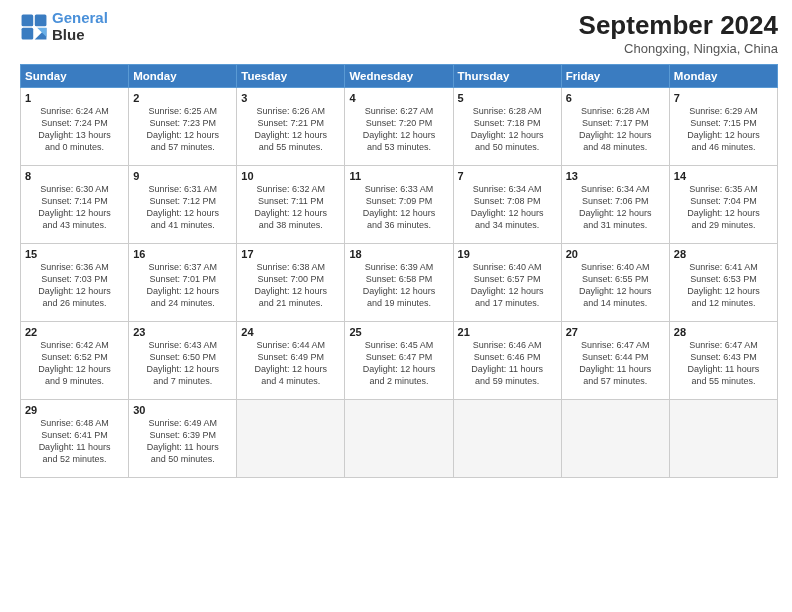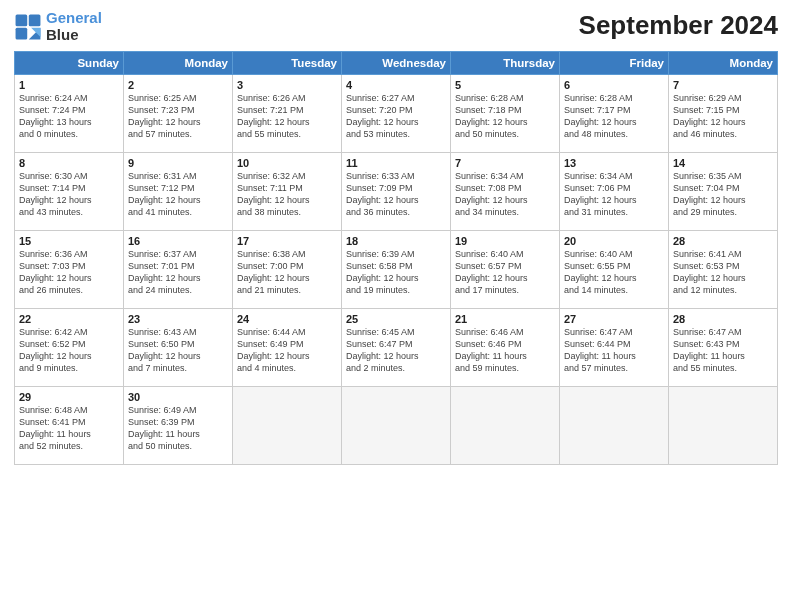--- a/index.html
+++ b/index.html
@@ -6,21 +6,21 @@
     body {
       font-family: Arial, sans-serif;
       background: #fff;
       width: 792px;
       height: 612px;
       overflow: hidden;
     }
     .container {
       width: 792px;
       height: 612px;
-      padding: 10px 14px 10px 14px;
+      padding: 10px 14px 10px 20px;
       background: #fff;
     }
     .header {
       display: flex;
       justify-content: space-between;
       align-items: flex-start;
       margin-bottom: 8px;
     }
     .logo {
       display: flex;
@@ -56,21 +56,21 @@
       width: 100%;
       border-collapse: collapse;
       table-layout: fixed;
     }
     .calendar thead tr th {
       background: #3a7cc1;
       color: #fff;
       font-size: 11.5px;
       font-weight: bold;
       padding: 5px 4px;
-      text-align: right;
+      text-align: left;
       border: 1px solid #5a9ad4;
     }
     .calendar tbody tr td {
       border: 1px solid #ccc;
       vertical-align: top;
       padding: 4px 4px 4px 4px;
       font-size: 9.2px;
       color: #333;
       height: 78px;
       background: #fff;
@@ -82,20 +82,21 @@
       font-size: 11px;
       font-weight: bold;
       color: #222;
       display: block;
       margin-bottom: 1px;
     }
     .cell-text {
       font-size: 9px;
       line-height: 1.35;
       color: #444;
+      text-align: center;
     }
   </style>
 </head>
 <body>
 
 <div class="container">
   <div class="header">
     <div class="logo">
       <svg class="logo-icon" viewBox="0 0 36 36">
         <rect x="2" y="2" width="15" height="15" rx="2" fill="#3a7cc1"></rect>
@@ -104,20 +105,21 @@
         <polygon points="19,34 34,19 34,34" fill="#3a7cc1"></polygon>
         <polygon points="22,19 34,19 34,31" fill="#6ab0e8"></polygon>
       </svg>
       <div class="logo-text">
         <div><span>General</span></div>
         <div>Blue</div>
       </div>
     </div>
     <div class="title-block">
       <div class="month-year">September 2024</div>
+      <div class="location">Chongxing, Ningxia, China</div>
     </div>
   </div>
 
   <table class="calendar">
     <thead>
       <tr>
           <th>Sunday</th>
           <th>Monday</th>
           <th>Tuesday</th>
           <th>Wednesday</th>

